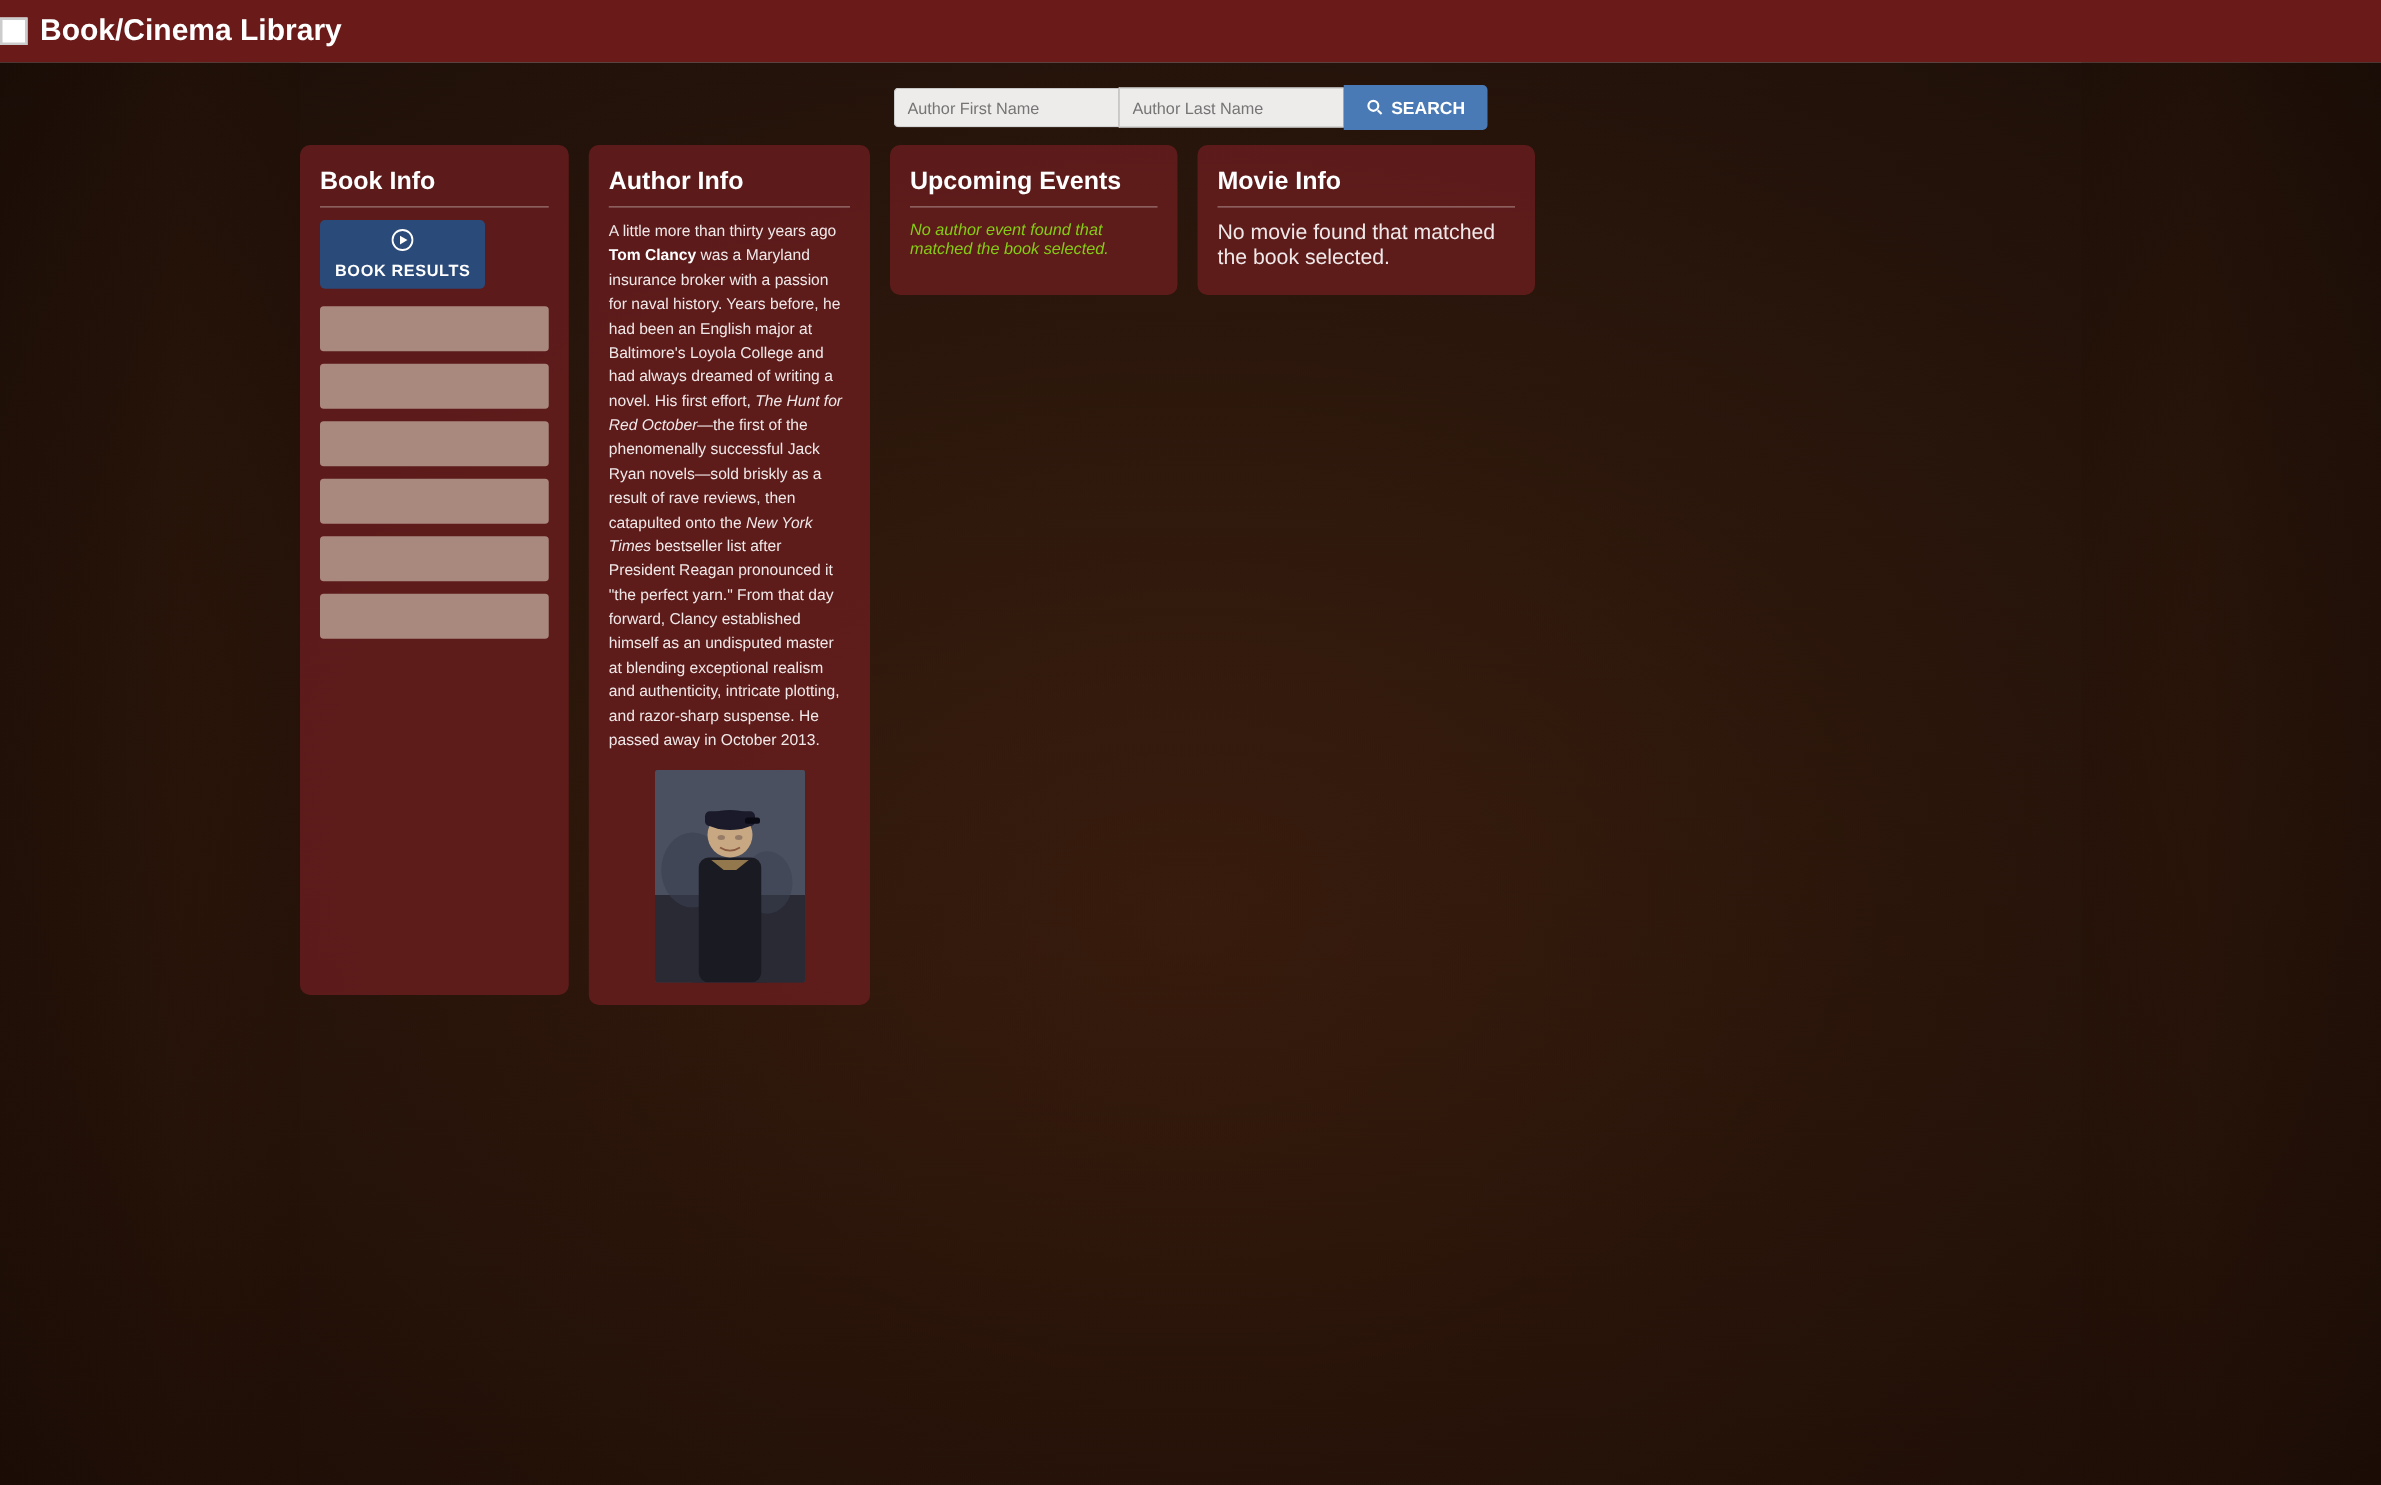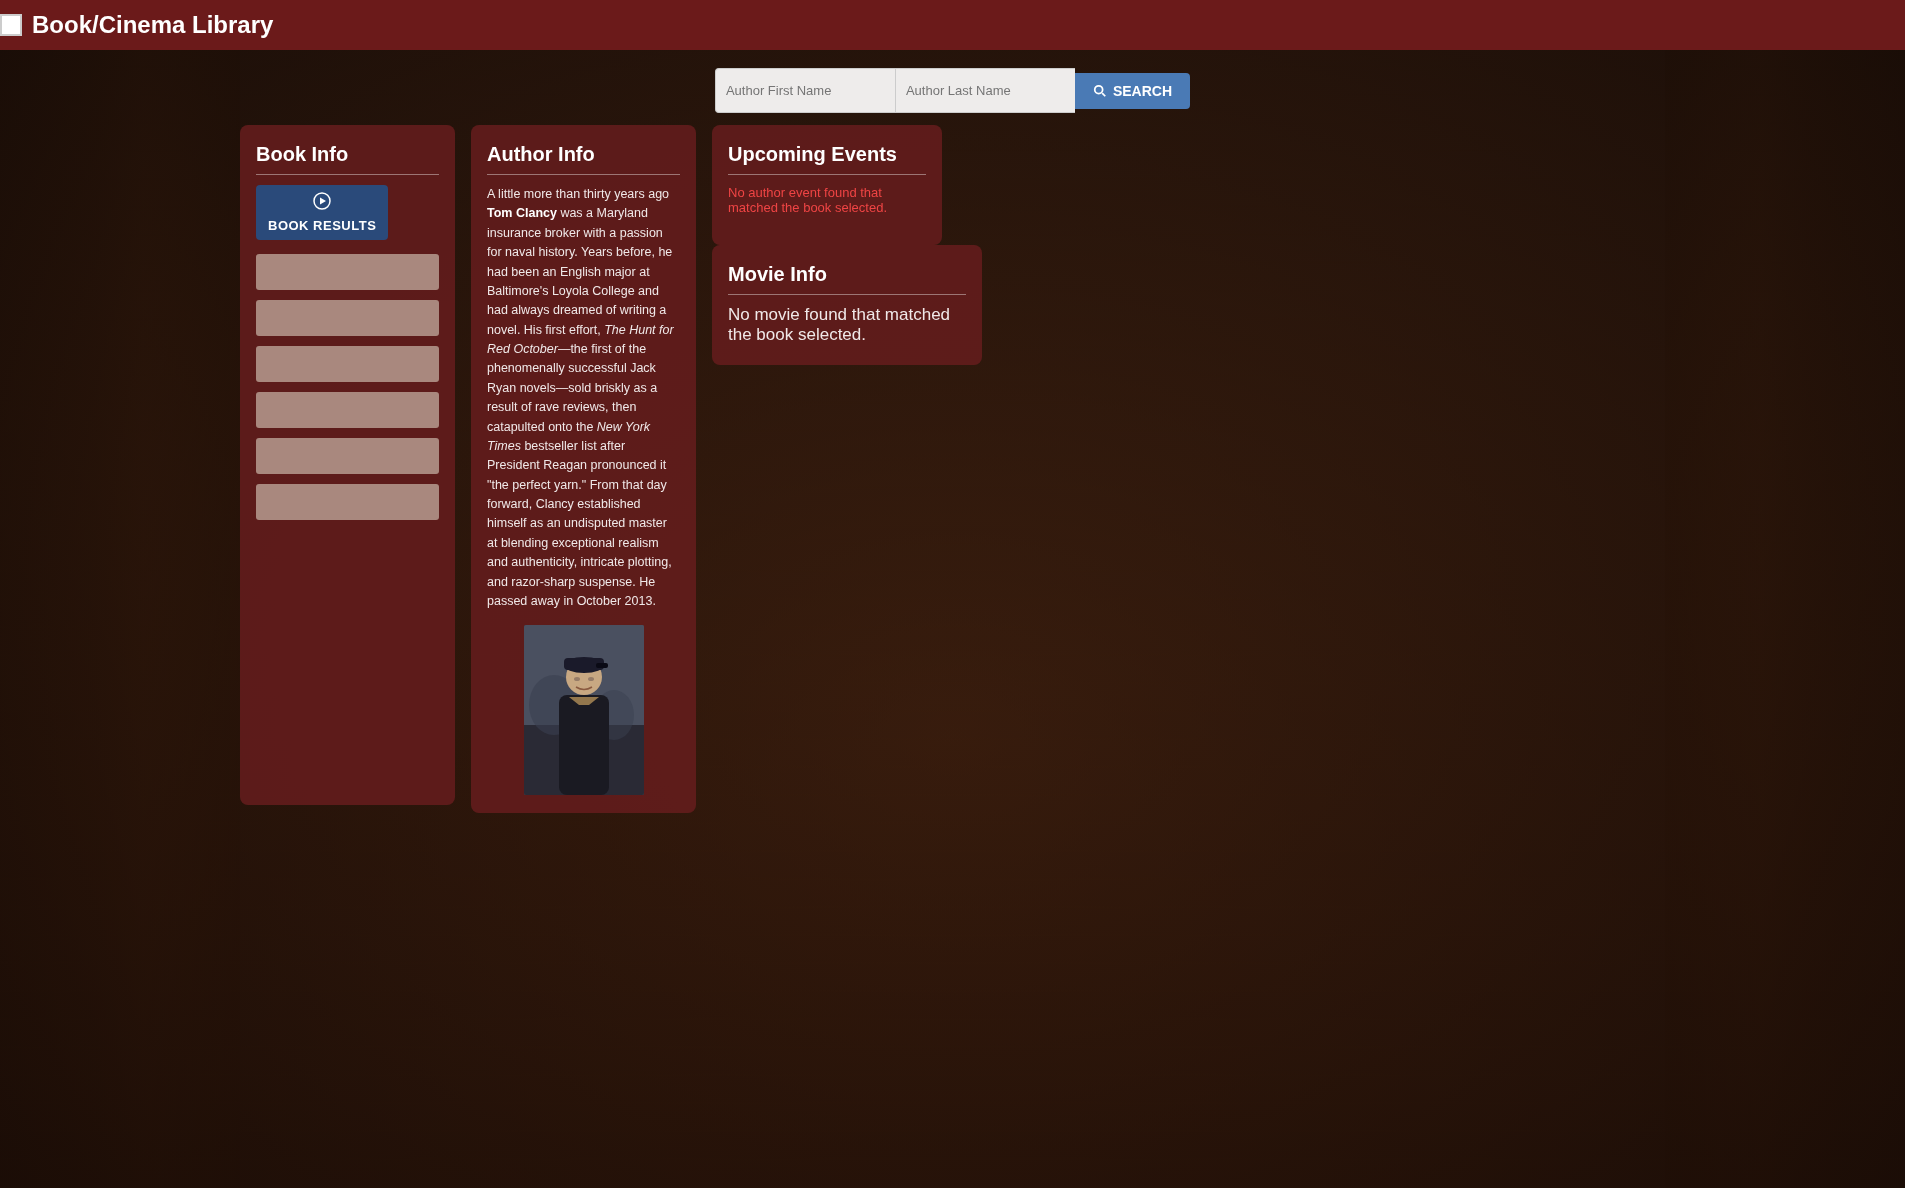--- a/index.html
+++ b/index.html
@@ -82,21 +82,21 @@
       position: relative;
       z-index: 10;
       display: flex;
       justify-content: center;
       align-items: center;
       gap: 0;
       padding: 18px 0 12px 0;
     }
     .search-input {
       width: 180px;
-      height: 45px;
+      height: 32px;
       padding: 0 10px;
       border: 1px solid #ccc;
       background: rgba(255,255,255,0.92);
       font-size: 13px;
       color: #888;
       outline: none;
     }
     .search-input:first-child {
       border-radius: 4px 0 0 4px;
       border-right: none;
@@ -233,40 +233,41 @@
       z-index: 2;
     }
 
     
     .events-panel {
       width: 230px;
       min-height: 120px;
     }
     .events-no-result {
       font-size: 13px;
-      color: #ef4444;
+      color: #84cc16;
       margin-top: 4px;
+      font-style: italic;
     }
 
     
     .movie-info-panel {
       width: 270px;
       min-height: 120px;
     }
     .movie-no-result {
       font-size: 17px;
       color: #f0e8e8;
       margin-top: 4px;
     }
 
     
     .right-panels {
       display: flex;
-      flex-direction: column;
-      gap: 0;
+      flex-direction: row;
+      gap: 16px;
     }
 
     
     .search-icon-svg {
       width: 14px;
       height: 14px;
       fill: none;
       stroke: white;
       stroke-width: 2;
     }

